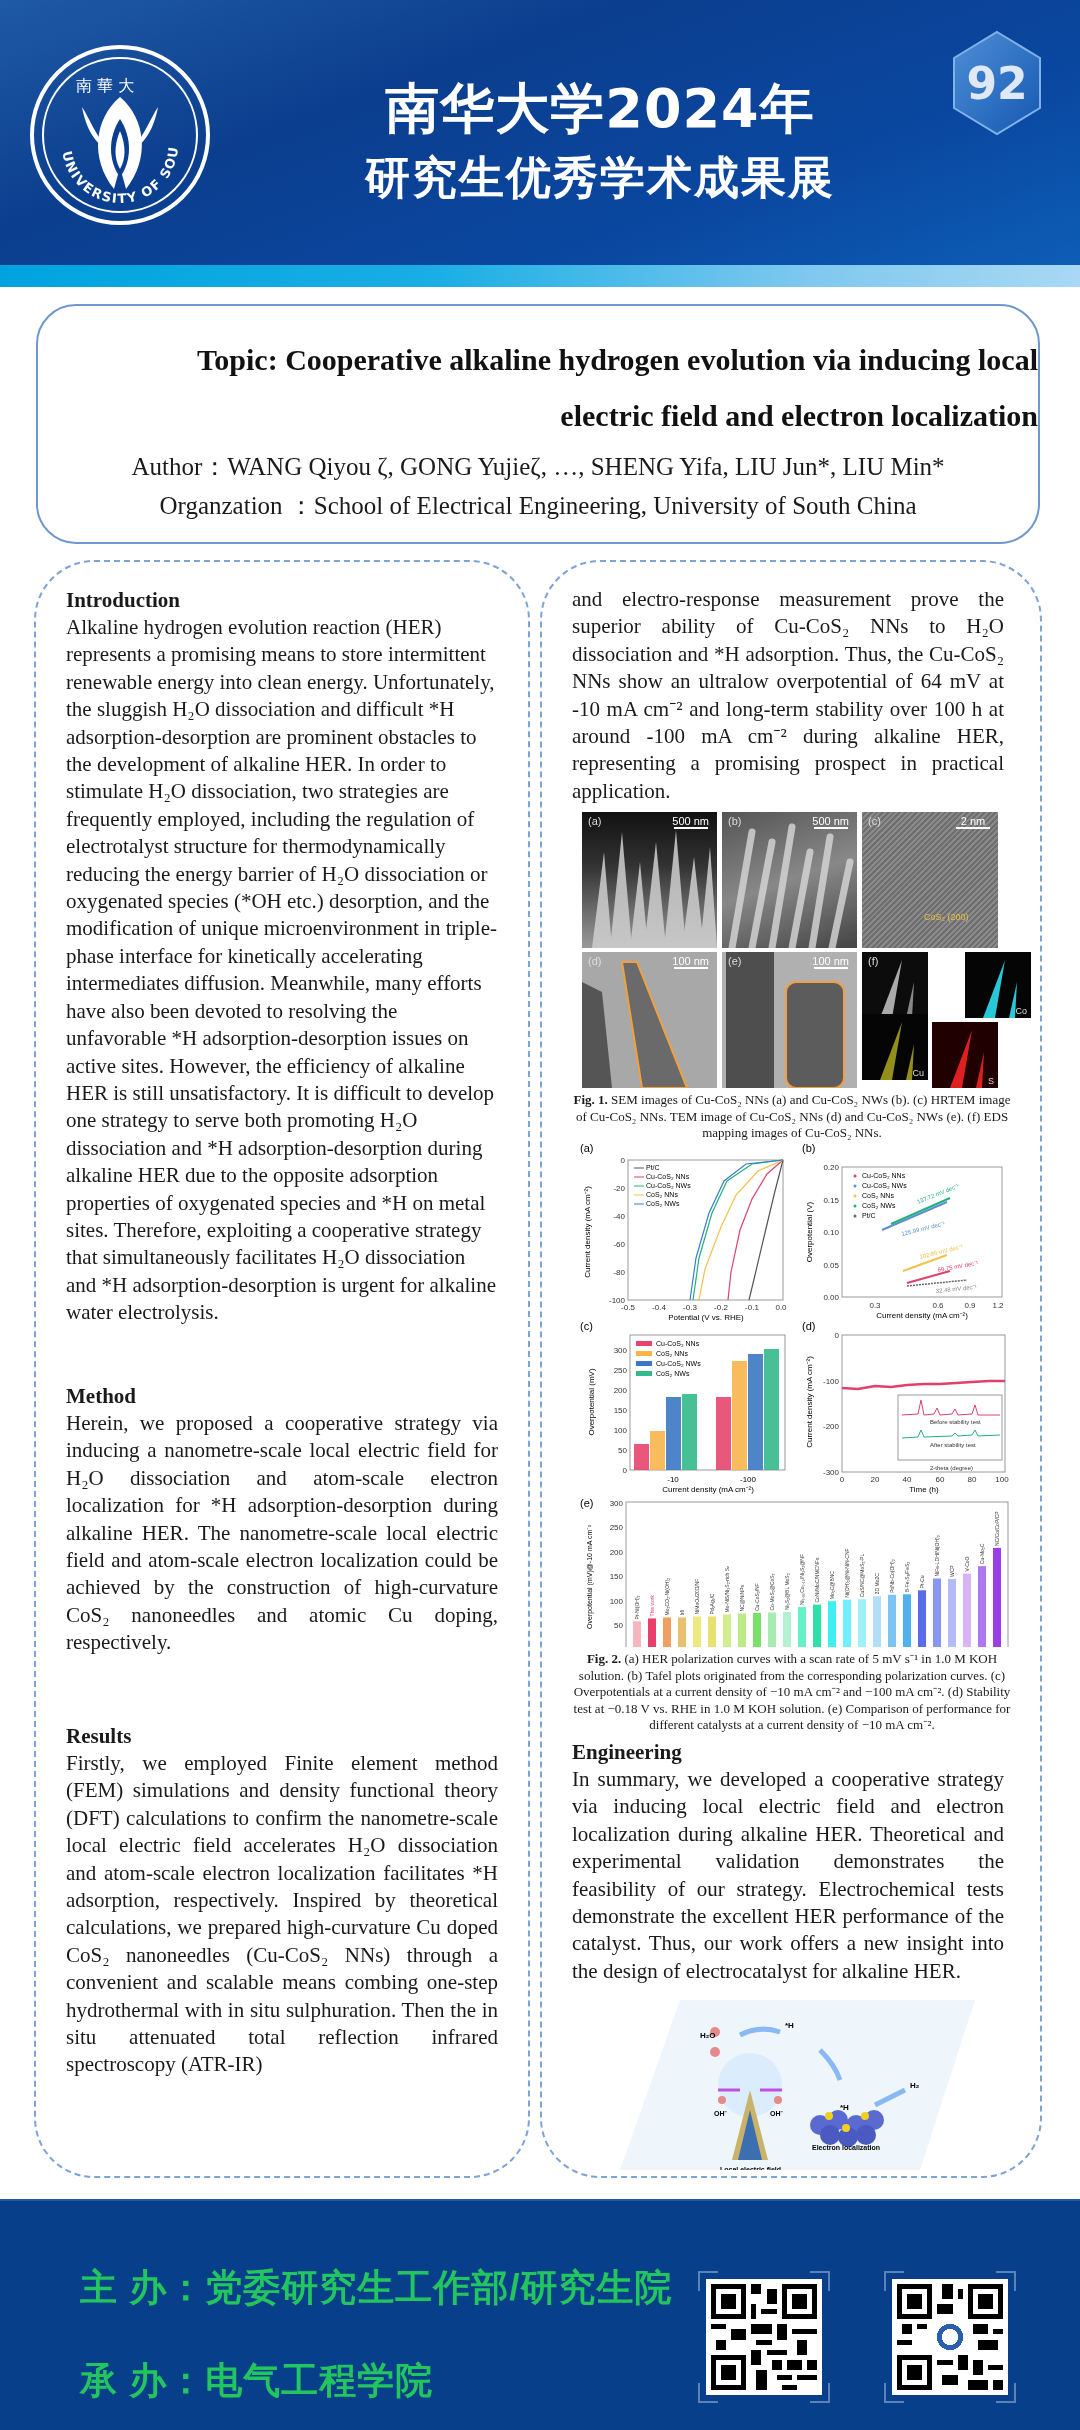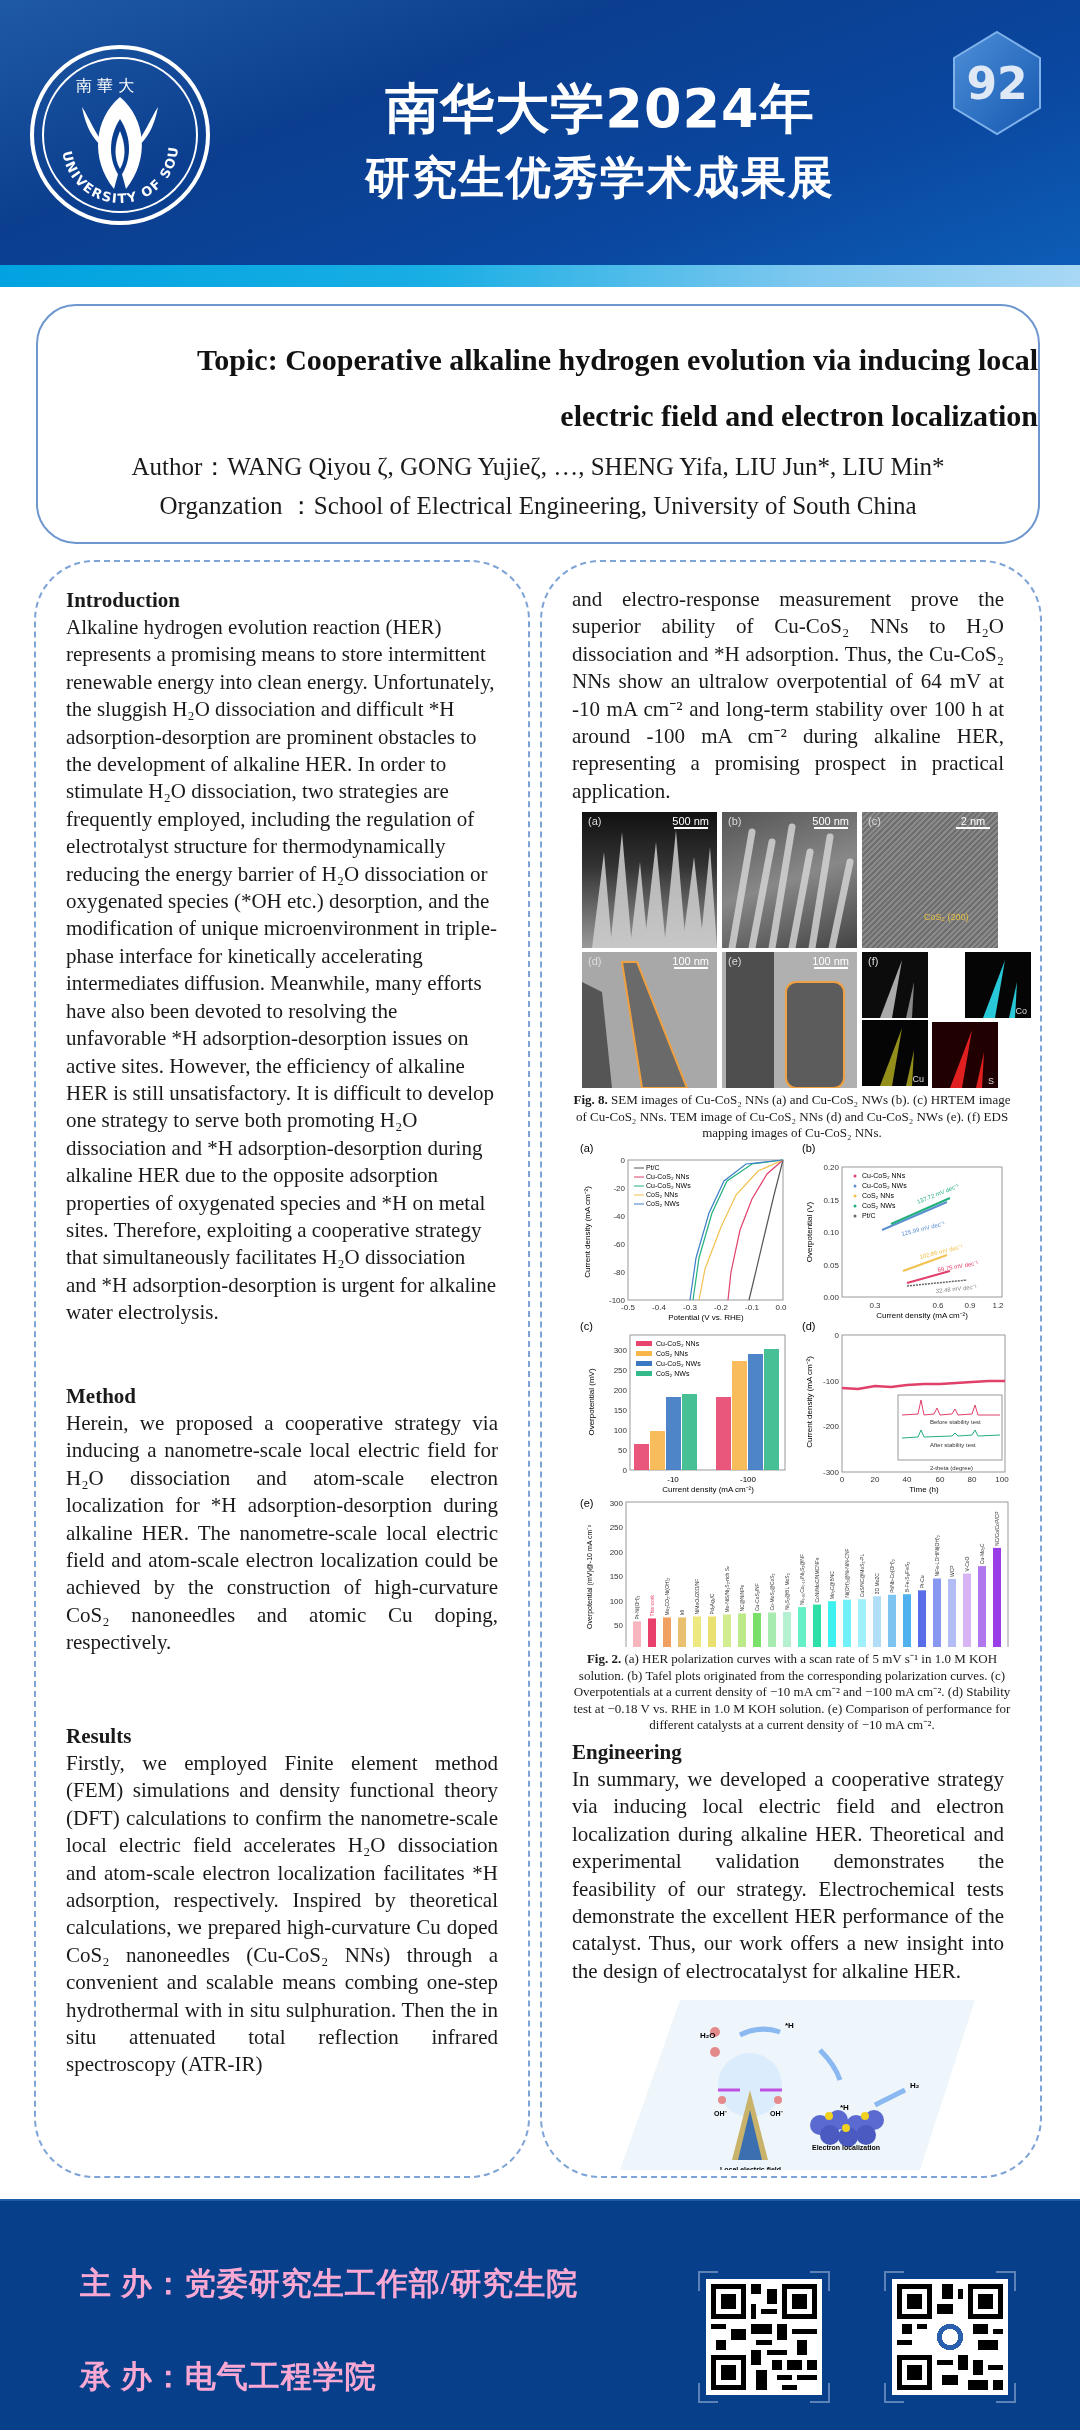--- a/index.html
+++ b/index.html
@@ -34,21 +34,21 @@
   .fig { position: absolute; }
   .caption { position: absolute; font-size: 13px; line-height: 16.5px; text-align: center; color: #1a1a1a; }
   .panel { position: absolute; overflow: hidden; background: #222; }
   .panel-label { position: absolute; left: 6px; top: 3px; font-family: "Liberation Sans", sans-serif; font-size: 11px; color: #ddd; }
   .scale { position: absolute; right: 8px; top: 3px; font-family: "Liberation Sans", sans-serif; font-size: 11px; color: #fff; text-align: center; }
   .scale::after { content: ""; display: block; height: 2px; background: #fff; margin: 0 auto; width: 34px; }
   .chart-text { font-family: "Liberation Sans", sans-serif; }
 
   
   .footer { position: absolute; left: 0; top: 2199px; width: 1080px; height: 231px; background: #083f8a; border-top: 2px solid #1d5aa8; }
-  .footer-line { position: absolute; left: 80px; color: #f9a8d4; font-family: Liberation Serif, serif; font-size: 31px; font-weight: bold; letter-spacing: 1px; }
+  .footer-line { position: absolute; left: 80px; color: #22c55e; font-family: Liberation Sans, sans-serif; font-size: 37px; font-weight: bold; letter-spacing: 1px; }
   .qr-wrap { position: absolute; top: 70px; width: 132px; height: 132px; }
   .qr-frame { position: absolute; inset: 0; border: 2px solid #5d82b8; }
   .qr-frame::before, .qr-frame::after { content: ""; position: absolute; background: #083f8a; }
   .qr-frame::before { left: 18px; right: 18px; top: -3px; bottom: -3px; }
   .qr-frame::after { top: 18px; bottom: 18px; left: -3px; right: -3px; }
   .qr { position: absolute; left: 8px; top: 8px; width: 116px; height: 116px; background: #fff; padding: 5px; }
 </style>
 </head>
 <body>
 
@@ -169,37 +169,37 @@
       </svg>
     <span class="panel-label">(f)</span>
   </div>
   <div class="panel" style="left:350px; top:140px; width:66px; height:66px; background:#050505;margin-left:33px;">
     <svg width="66" height="66">
         <polygon points="18,66 40,8 30,66" fill="#28c8d8"></polygon>
         <polygon points="44,66 52,30 50,66" fill="#28c8d8"></polygon>
       </svg>
     <span class="chart-text" style="position:absolute; right:4px; bottom:2px; font-size:9px; color:#ddd;">Co</span>
   </div>
-  <div class="panel" style="left:280px; top:208px; width:66px; height:66px; background:#050505;">
+  <div class="panel" style="left:280px; top:202px; width:66px; height:66px; background:#050505;">
     <svg width="66" height="66">
         <polygon points="18,66 40,8 30,66" fill="#b8b020" opacity="0.8"></polygon>
         <polygon points="44,66 52,30 50,66" fill="#b8b020" opacity="0.8"></polygon>
       </svg>
     <span class="chart-text" style="position:absolute; right:4px; bottom:2px; font-size:9px; color:#ddd;">Cu</span>
   </div>
   <div class="panel" style="left:350px; top:210px; width:66px; height:66px; background:#200000;">
     <svg width="66" height="66">
         <polygon points="18,66 40,8 30,66" fill="#e02020"></polygon>
         <polygon points="44,66 52,30 50,66" fill="#e02020"></polygon>
       </svg>
     <span class="chart-text" style="position:absolute; right:4px; bottom:2px; font-size:9px; color:#ddd;">S</span>
   </div>
 </div>
 <div class="caption" style="left:572px; top:1092px; width:440px;">
-  <b>Fig. 8.</b> <span>SEM images of Cu-CoS₂ NNs (a) and Cu-CoS₂ NWs (b). (c) HRTEM image of Cu-CoS₂ NNs. TEM image of Cu-CoS₂ NNs (d) and Cu-CoS₂ NWs (e). (f) EDS mapping images of Cu-CoS₂ NNs.</span>
+  <b>Fig. 1.</b> <span>SEM images of Cu-CoS₂ NNs (a) and Cu-CoS₂ NWs (b). (c) HRTEM image of Cu-CoS₂ NNs. TEM image of Cu-CoS₂ NNs (d) and Cu-CoS₂ NWs (e). (f) EDS mapping images of Cu-CoS₂ NNs.</span>
 </div>
 
 <svg class="fig chart-text" style="left:578px; top:1142px;" width="440" height="505" font-family="Liberation Sans, sans-serif">
 
   <g transform="translate(0,0)">
     <text x="2" y="10" font-size="11">(a)</text>
     <rect x="50" y="18" width="155" height="140" fill="none" stroke="#999"></rect>
     <g font-size="8" text-anchor="end" fill="#333">
       <text x="47" y="21">0</text>
         <text x="47" y="49">-20</text>

